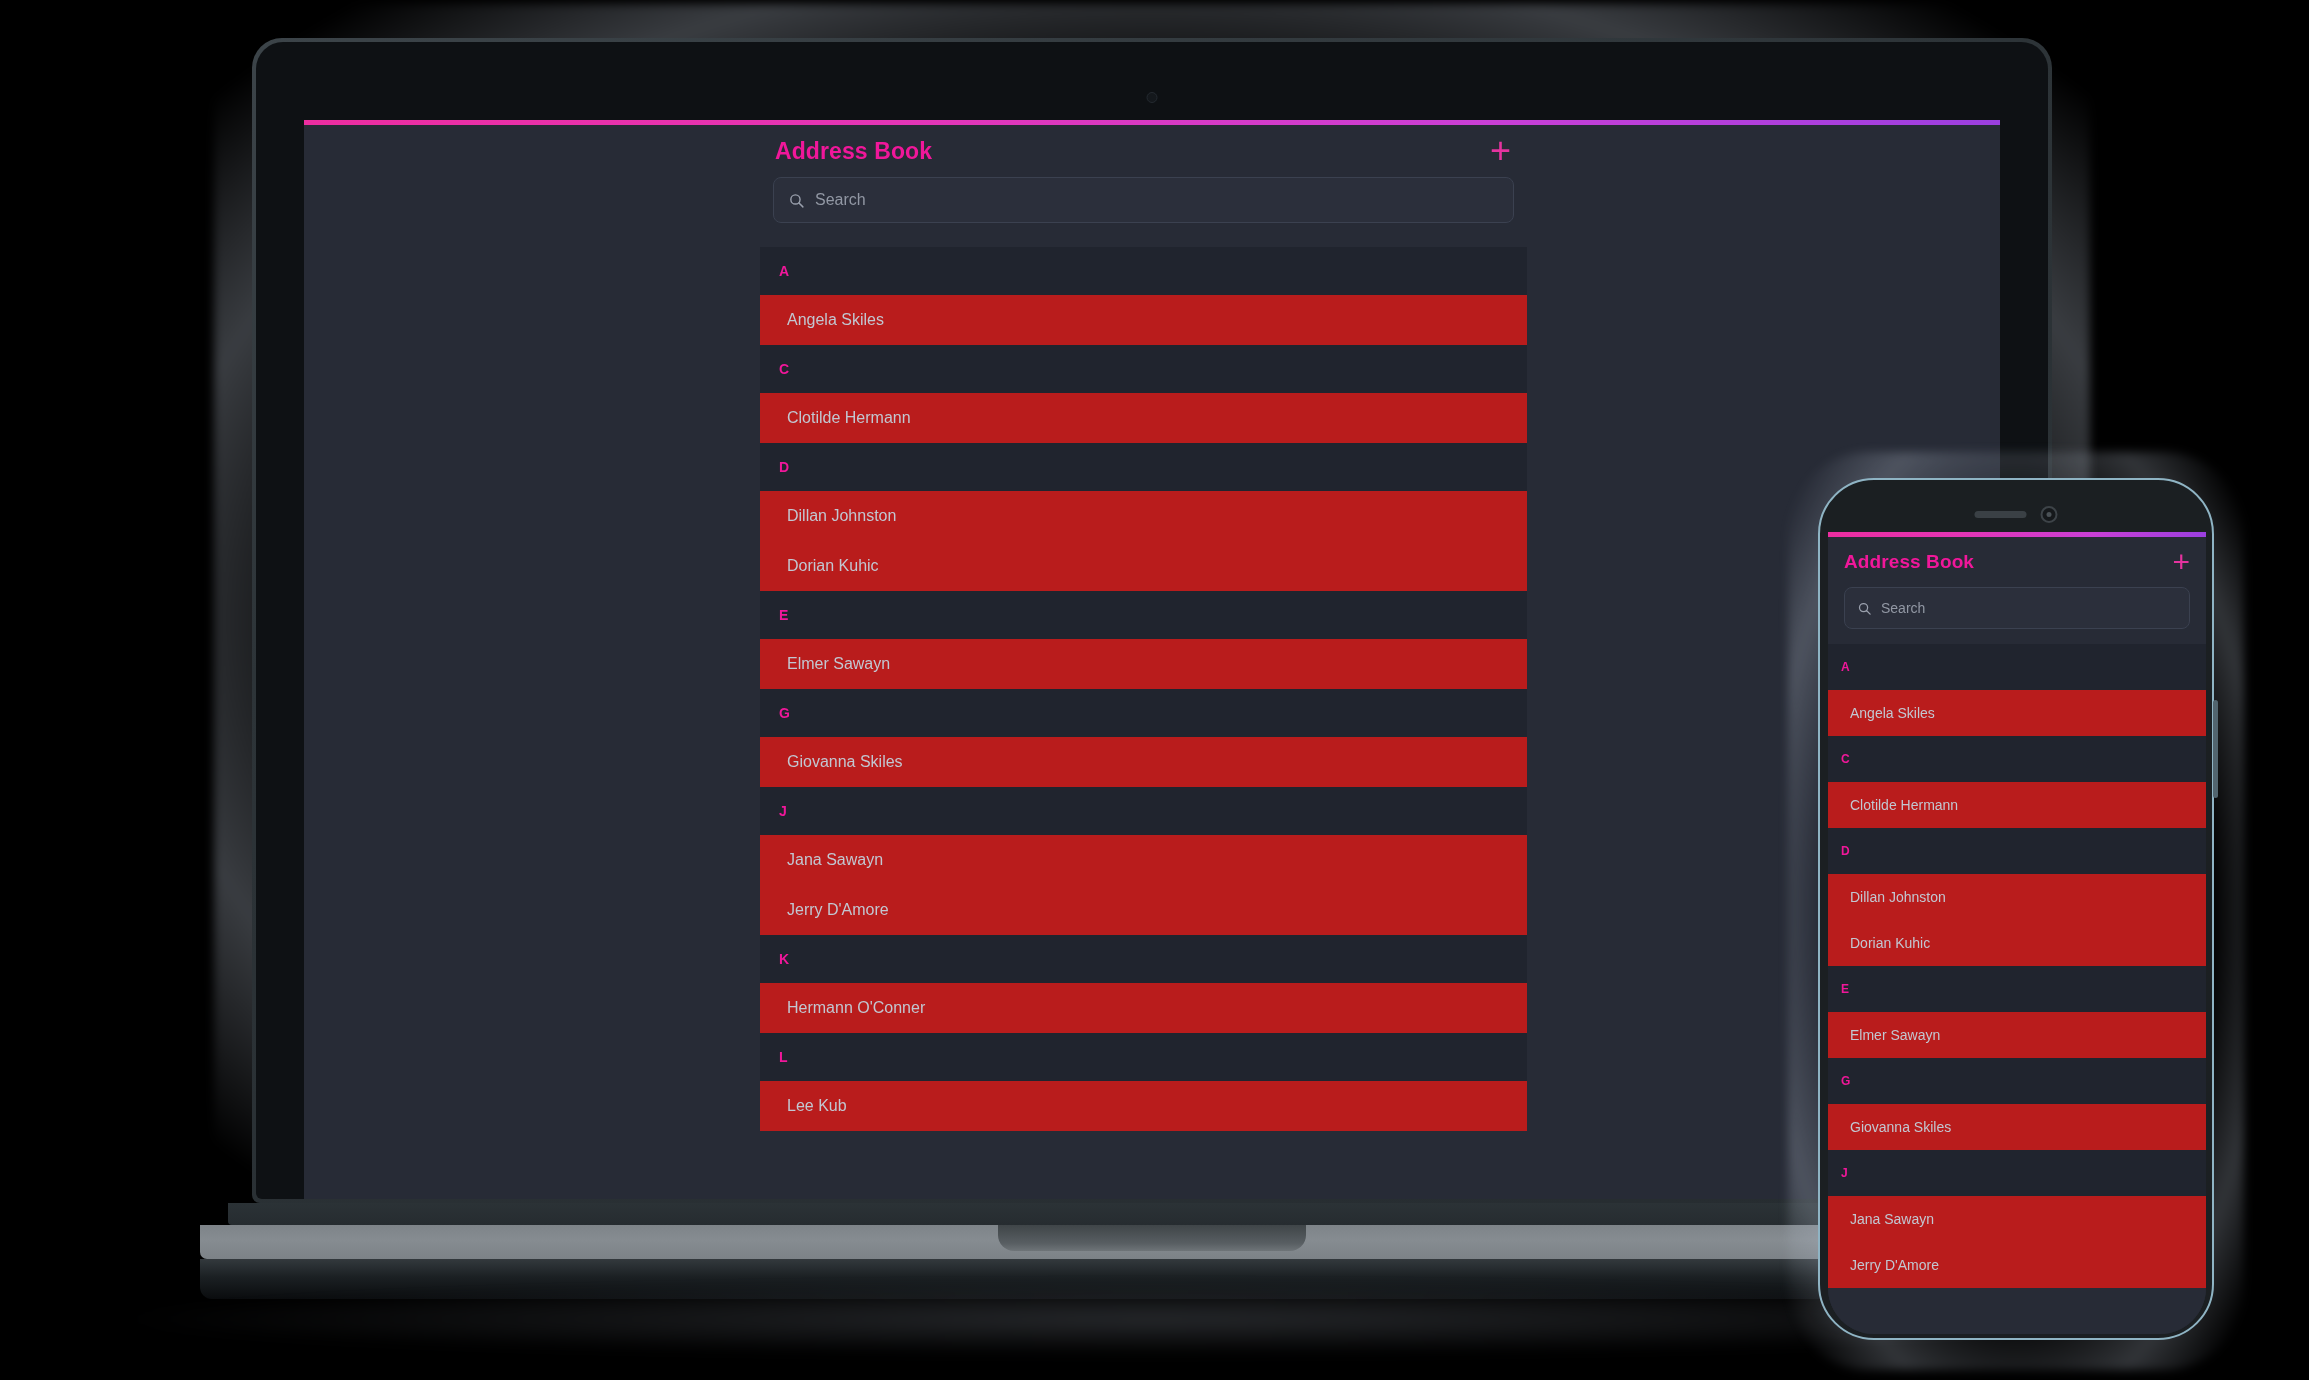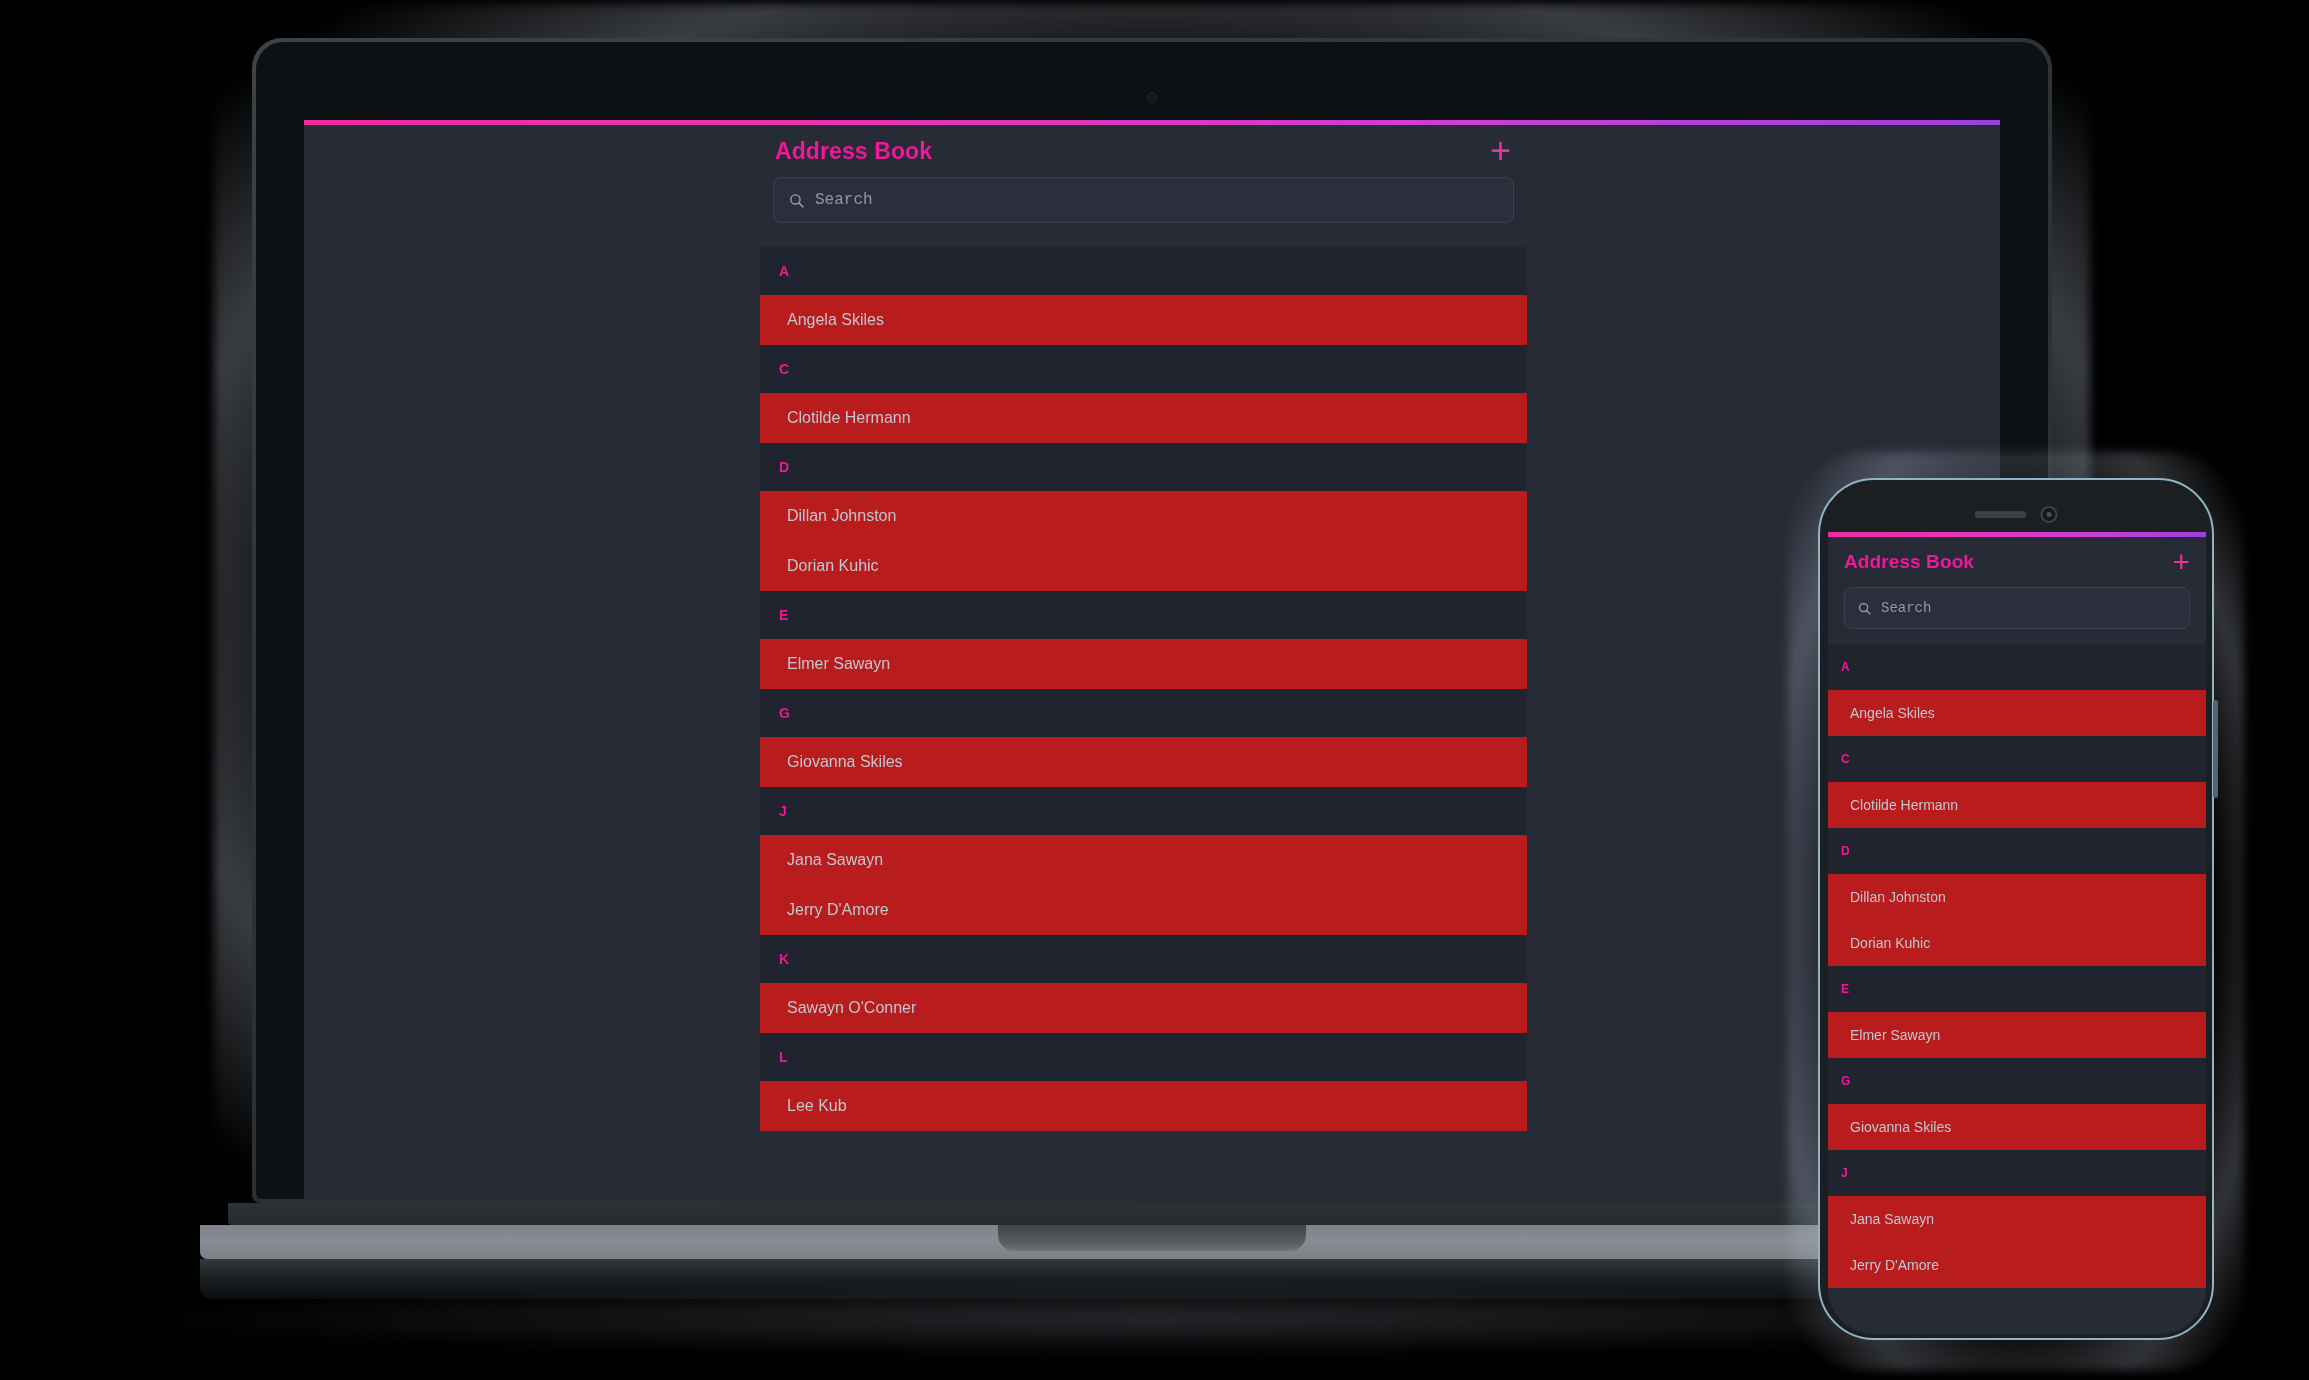--- a/index.html
+++ b/index.html
@@ -189,21 +189,21 @@
     border: 1px solid #3b4150;
     border-radius: 8px;
     background: #2b2f3b;
   }
   .search-icon { color: #9aa0ad; display: flex; }
   .search-input {
     background: transparent;
     border: none;
     outline: none;
     color: #fde047;
-    font-family: Liberation Mono, monospace;
+    font-family: Liberation Sans, sans-serif;
     width: 100%;
   }
   .search-input::placeholder { color: #9298a4; opacity: 1; }
 
   .section-head {
     background: #20242e;
     color: #f0179a;
     font-weight: bold;
     display: flex;
     align-items: center;
@@ -333,21 +333,21 @@
                   <div class="contact-row lt-row">Dillan Johnston</div>
                   <div class="contact-row lt-row">Dorian Kuhic</div>
                   <div class="section-head lt-sec">E</div>
                   <div class="contact-row lt-row">Elmer Sawayn</div>
                   <div class="section-head lt-sec">G</div>
                   <div class="contact-row lt-row">Giovanna Skiles</div>
                   <div class="section-head lt-sec">J</div>
                   <div class="contact-row lt-row">Jana Sawayn</div>
                   <div class="contact-row lt-row">Jerry D'Amore</div>
                   <div class="section-head lt-sec">K</div>
-                  <div class="contact-row lt-row">Sawayn O'Conner</div>
+                  <div class="contact-row lt-row">Hermann O'Conner</div>
                   <div class="section-head lt-sec">L</div>
                   <div class="contact-row lt-row">Lee Kub</div>
                 </div>
             </div>
           </div>
         </div>
       </div>
     </div>
 
     <div class="laptop-base-top"></div>

